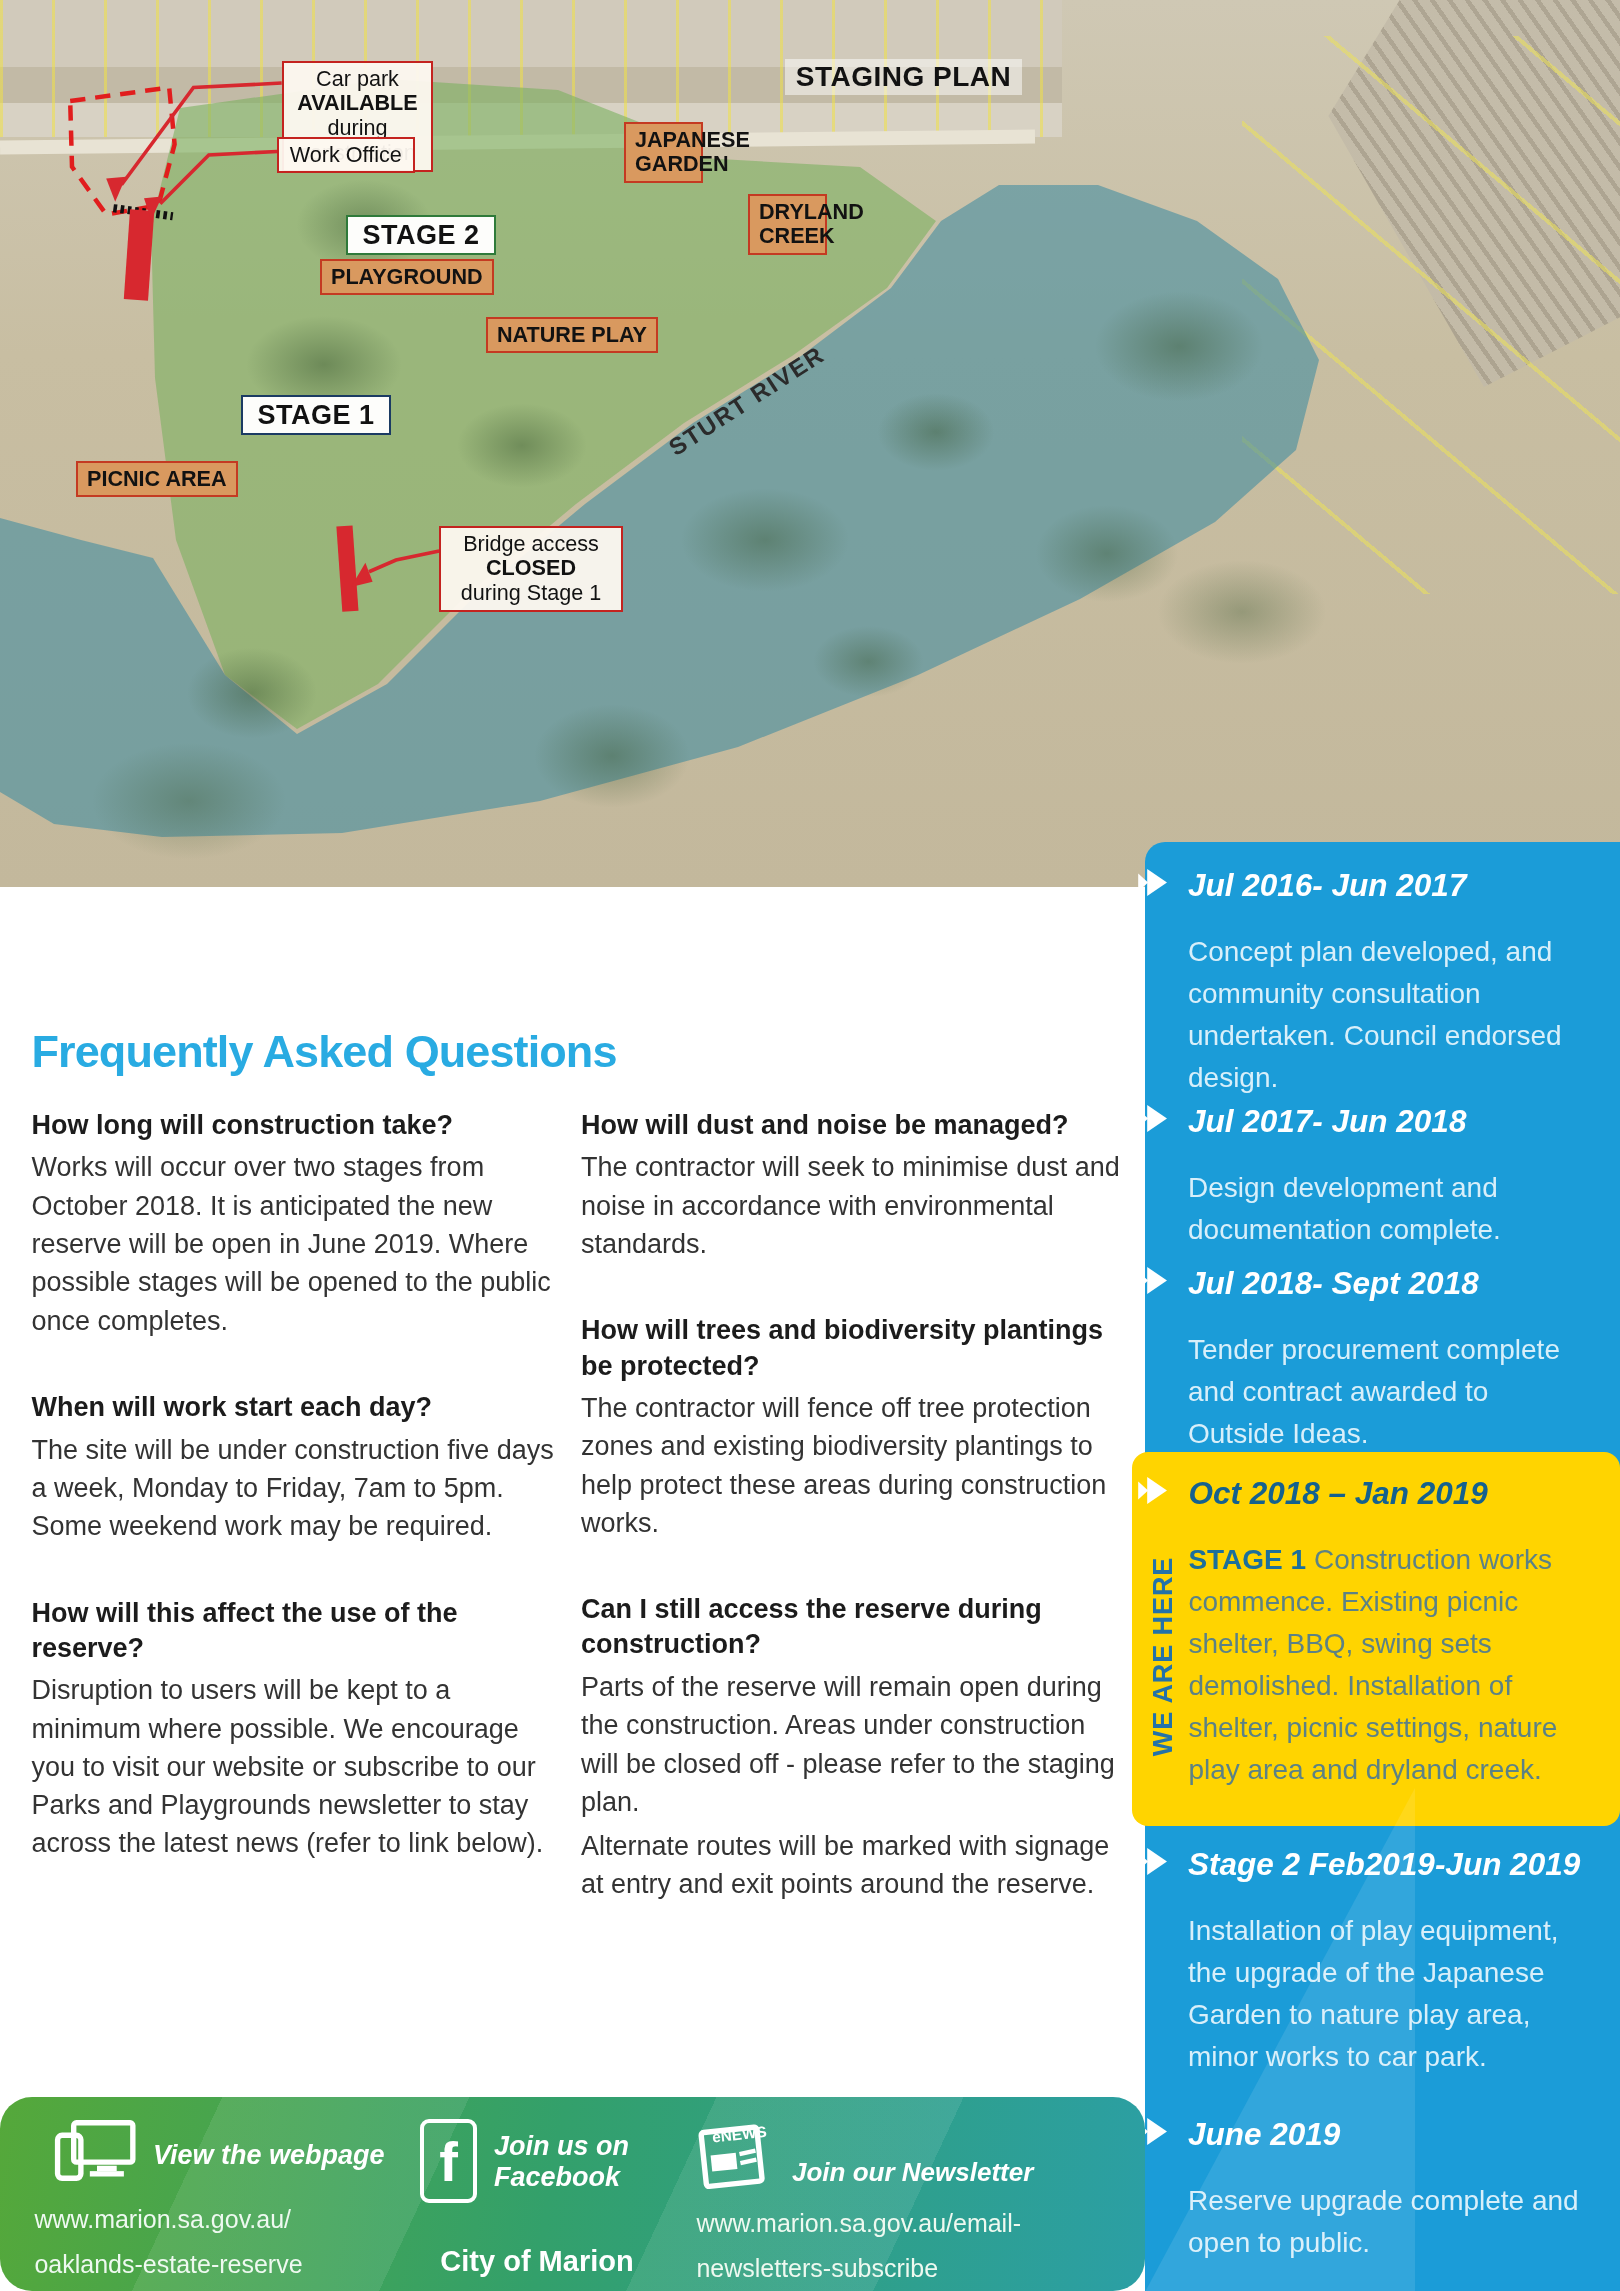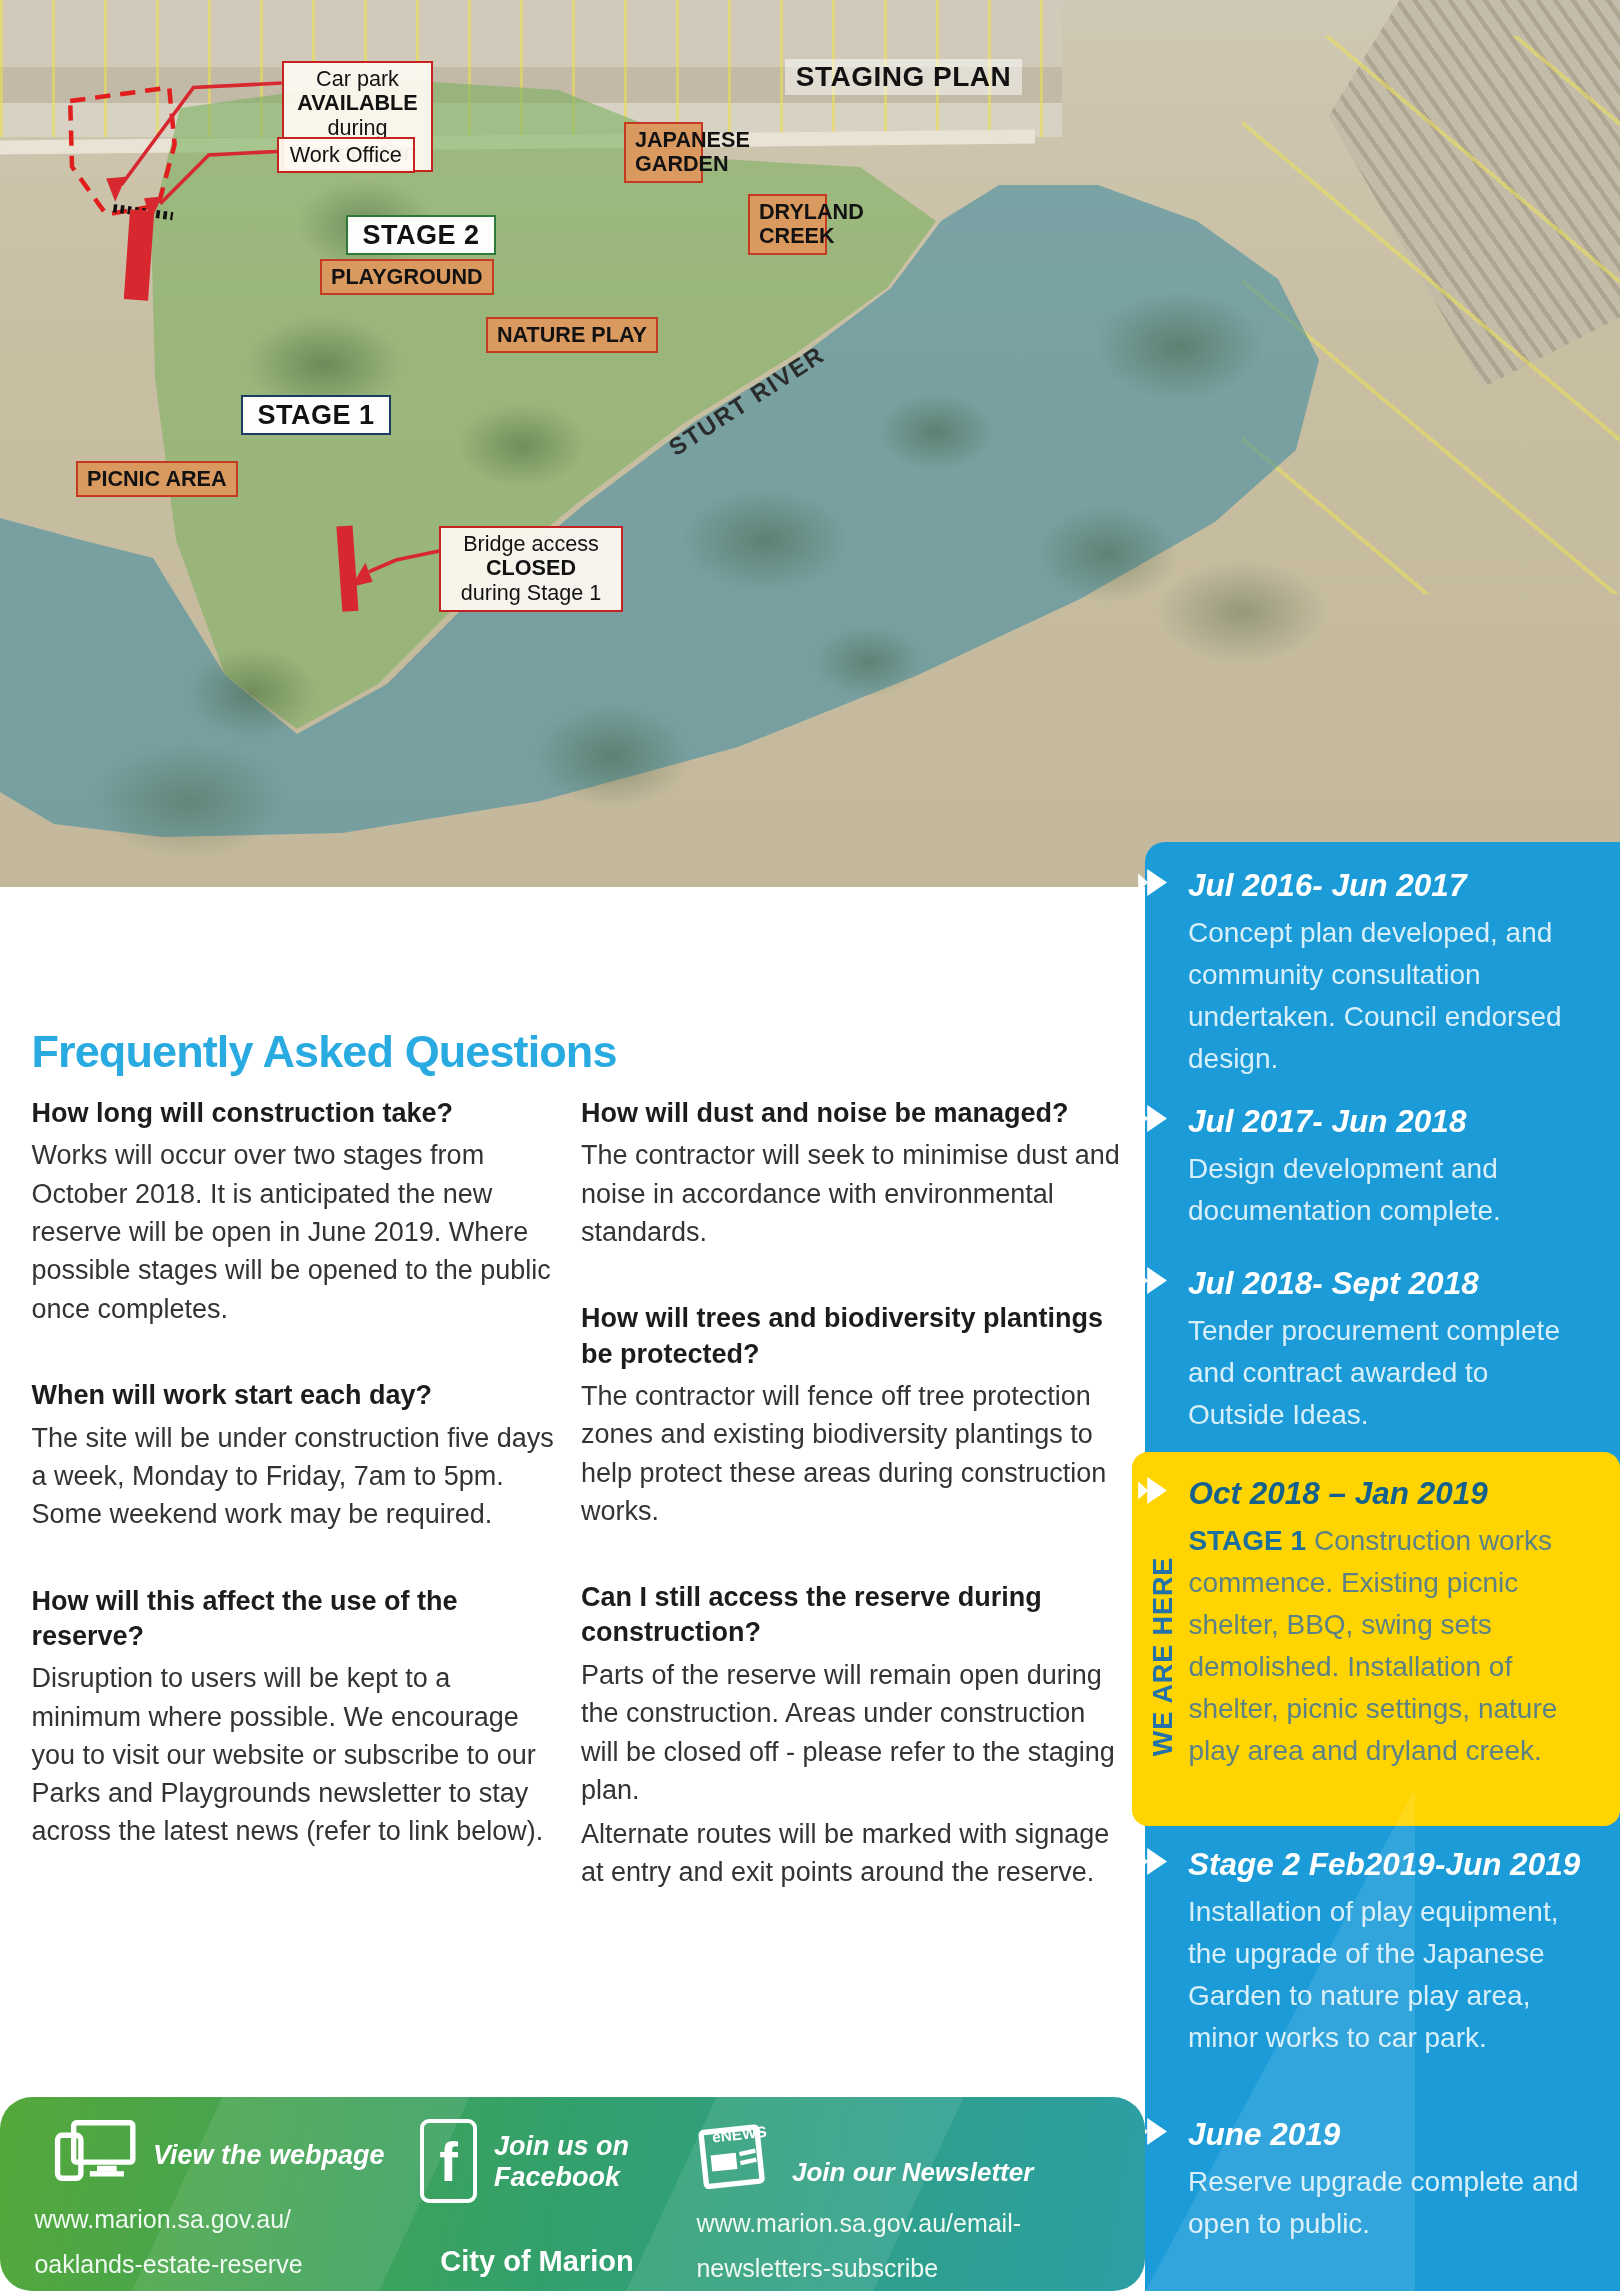--- a/index.html
+++ b/index.html
@@ -66,31 +66,31 @@
   .sturt{position:absolute;left:657px;top:387px;transform:rotate(-33deg);font-size:24px;
          font-weight:bold;letter-spacing:1.8px;color:#2b2b2b;}
 
   
   .faq-title{position:absolute;left:31.5px;top:1026px;font-size:45px;font-weight:800;
              color:#29abe2;letter-spacing:-0.9px;}
   .faq-col{position:absolute;top:1096px;font-size:27px;color:#333;line-height:1.42;}
   .faq-col.left{left:31.5px;width:527px;}
   .faq-col.right{left:581px;width:540px;}
   .faq-col h3{font-size:27px;color:#1c1c1c;margin:50px 0 5.4px 0;line-height:1.3;}
-  .faq-col h3.first{margin-top:0;}
+  .faq-col h3.first{margin-top:12px;}
   .faq-col p{margin:0 0 5.4px 0;}
 
   
   .timeline{position:absolute;left:1145px;top:842px;width:475px;height:1450px;
             background:#1b9cd8;border-top-left-radius:20px;}
   .timeline::after{content:"";position:absolute;left:0;bottom:0;width:270px;height:504px;
             background:rgba(255,255,255,.10);clip-path:polygon(0 100%,100% 0,100% 100%);}
   .tl-item{position:absolute;left:43px;width:396px;}
   .tl-item h4{margin:0;font-size:31.5px;font-style:italic;font-weight:bold;color:#fff;}
-  .tl-item p{margin:8px 0 0 0;font-size:28px;line-height:42px;color:#d8effa;}
+  .tl-item p{margin:27px 0 0 0;font-size:28px;line-height:42px;color:#d8effa;}
   .tl-arrow{position:absolute;left:-50px;top:1.8px;}
   .i0{top:25px;} .i1{top:261px;} .i2{top:423px;} .i4{top:1004px;} .i5{top:1274px;}
   .tl-highlight{position:absolute;left:-12.6px;top:610px;width:488px;height:374px;
             background:#ffd400;border-radius:16px;}
   .tl-highlight .tl-item{position:absolute;left:56px;top:23.4px;width:387px;}
   .tl-highlight h4{color:#15618e;}
   .tl-highlight p{color:#5c8285;}
   .tl-highlight .b1{font-weight:800;color:#1d6f9b;}
   .we-are-here{position:absolute;left:-52px;top:86px;width:252px;text-align:center;
             transform:rotate(-90deg);transform-origin:center;font-size:27px;font-weight:800;

